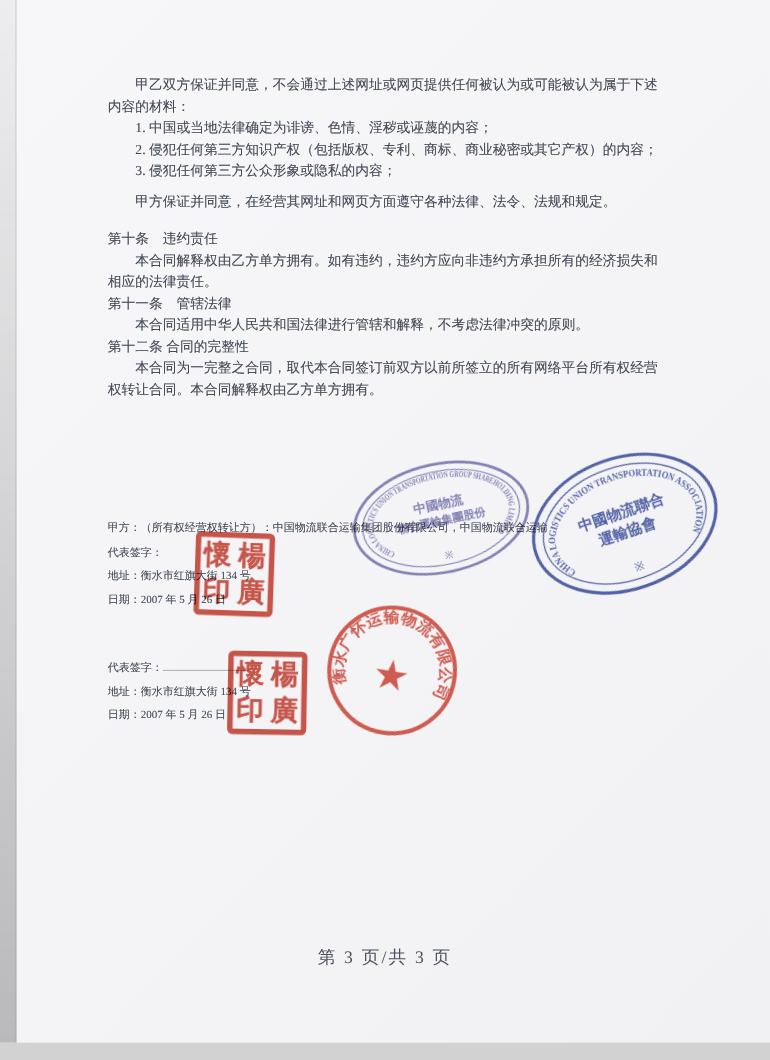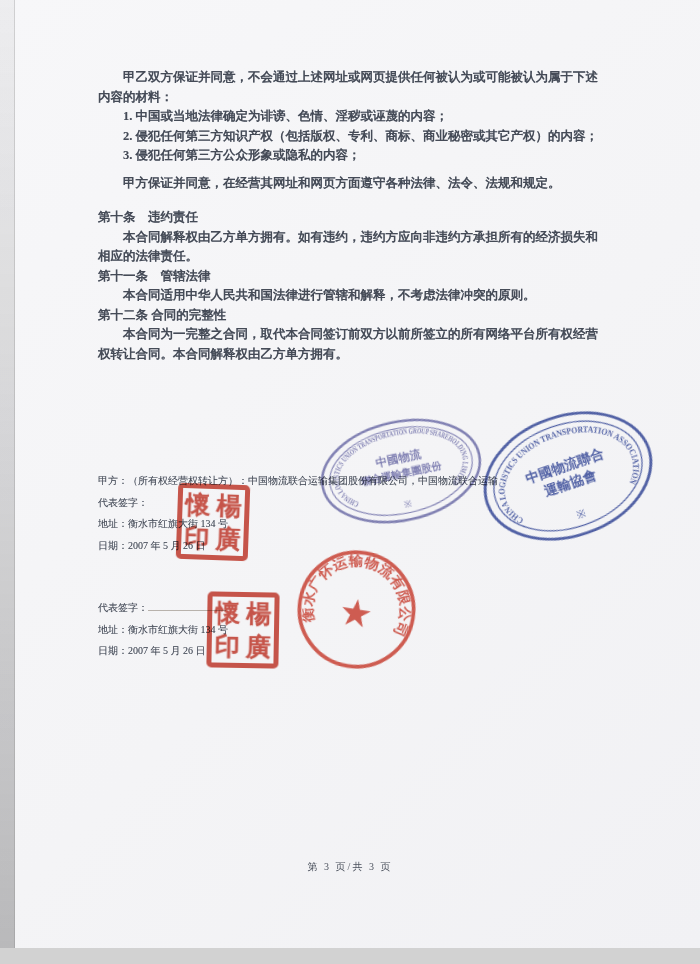--- a/index.html
+++ b/index.html
@@ -22,36 +22,36 @@
   .edge-bottom{
     position:absolute;left:0;top:948px;width:700px;height:16px;
     background:#d2d2d2;
   }
   
   .content{
     position:absolute;left:98px;top:68px;width:505px;
     font-size:12.5px;line-height:19.5px;color:#454b57;
     text-shadow:0 0 .6px rgba(70,80,100,.35);
   }
-  .content p{margin:0;font-weight:bold;}
+  .content p{margin:0;}
   .ind{text-indent:2em;}
   .gap-s{margin-top:8px !important;}
   .gap-m{margin-top:15px !important;}
   .pblock{
     position:absolute;left:98px;width:520px;
     font-size:10px;line-height:21.5px;color:#454b57;
     text-shadow:0 0 .6px rgba(70,80,100,.35);
   }
   .pblock p{margin:0;}
   #party-a{top:470px;}
   #party-b{top:597px;}
   .sigline{display:inline-block;width:78px;border-bottom:1px solid #b8b2ac;height:10px;}
   .footer{
     position:absolute;left:0;top:860px;width:700px;text-align:center;
-    font-size:10px;color:#4a505c;letter-spacing:2px;
+    font-size:16px;color:#4a505c;letter-spacing:2px;
   }
   
   .stamp{position:absolute;mix-blend-mode:multiply;opacity:.88;filter:blur(.3px);}
   #stamp-oval-group{left:316px;top:413px;transform:rotate(-12deg);}
   #stamp-oval-assoc{left:477px;top:408px;transform:rotate(-19deg);}
   #stamp-round{left:291px;top:544px;transform:rotate(9deg);}
   .seal-sq{
     position:absolute;width:62px;height:66px;
     border:5px solid #c63a2c;border-radius:5px;
     display:grid;grid-template-columns:1fr 1fr;grid-template-rows:1fr 1fr;

